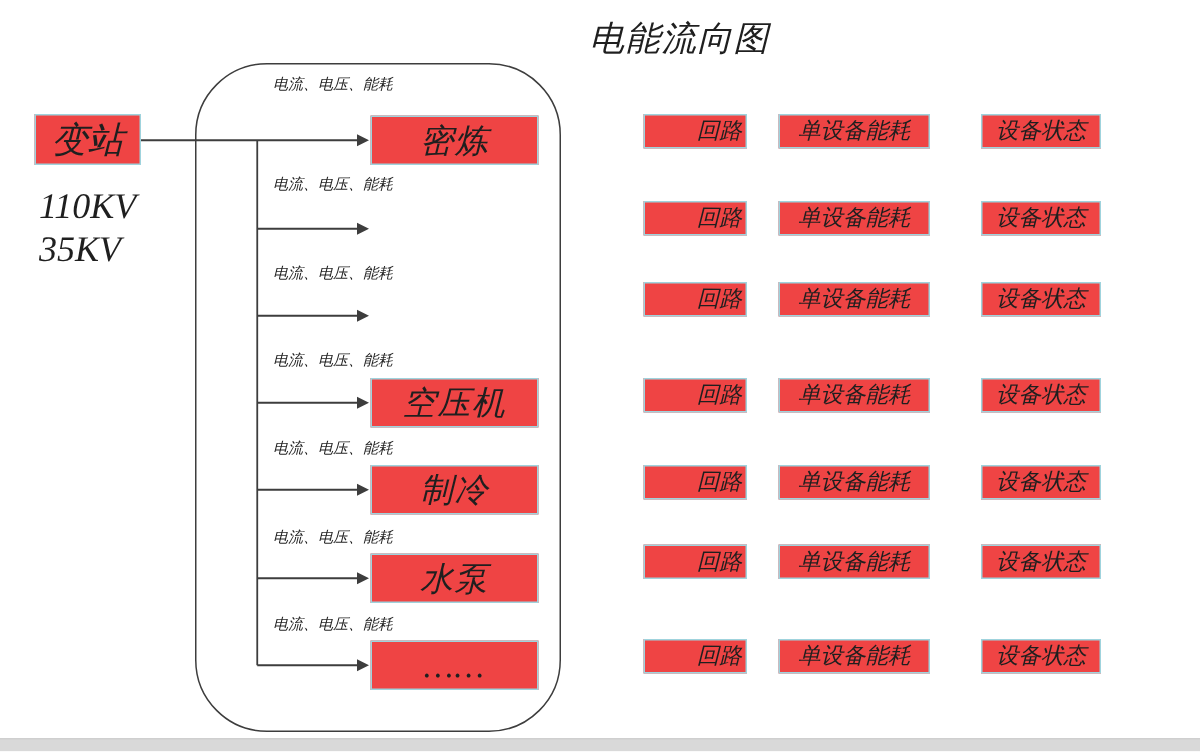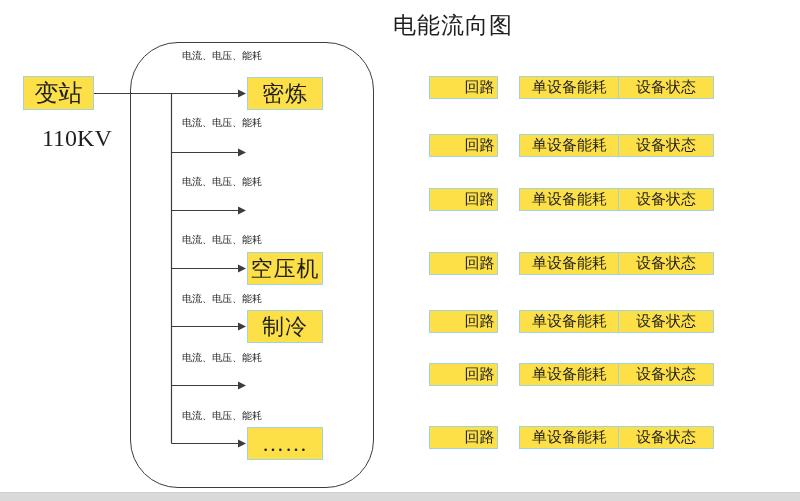--- a/index.html
+++ b/index.html
@@ -4,20 +4,21 @@
 <style>
   html, body { margin: 0; padding: 0; background: #ffffff; }
   .stage {
     position: relative;
     width: 800px;
     height: 501px;
     background: #fff;
     overflow: hidden;
     font-family: "Liberation Serif", "DejaVu Serif", serif;
     color: var(--text, #1f1f1f);
+    font-style: italic;
   }
   .title {
     position: absolute;
     left: 393px; top: 10px;
     margin: 0;
     font-size: 23px;
     font-weight: normal;
     letter-spacing: 1px;
     white-space: nowrap;
   }
@@ -34,58 +35,57 @@
     position: absolute;
     left: 0; top: 0;
     width: 400px; height: 501px;
   }
   .connectors line { stroke: var(--line, #3d3d3d); stroke-width: 1.2; }
   .connectors polygon { fill: var(--line, #3d3d3d); }
 
   .box {
     position: absolute;
     border: 1px solid var(--box-border, #9fd3dd);
-    background: #fde047;
+    background: #ef4444;
     box-sizing: border-box;
     display: flex;
     align-items: center;
     justify-content: center;
     white-space: nowrap;
     text-align: center;
   }
   .source-box {
     left: 23px; top: 76px;
     width: 71px; height: 34px;
     font-size: 24px;
   }
   .voltages {
     position: absolute;
     left: 26px; top: 124px;
     font-size: 24px;
     line-height: 29px;
     white-space: nowrap;
-    margin-left: 16px;
   }
   .meta {
     position: absolute;
     left: 182px;
     font-size: 10px;
     white-space: nowrap;
     color: var(--text, #1f1f1f);
   }
   .node {
     left: 247px;
-    width: 76px; height: 33px;
+    width: 112px; height: 33px;
     font-size: 22px;
     letter-spacing: 1px;
   }
   .btn { height: 23px; font-size: 15px; cursor: default; }
   .btn.circuit { left: 429px; width: 69px; padding-left: 32px; }
   .btn.energy  { left: 519px; width: 101px; }
-  .btn.status  { left: 618px; width: 96px; }
+  .btn.status  { left: 654px; width: 80px; }
 
   .bottom-bar {
     position: absolute;
     left: 0; bottom: 0;
     width: 800px; height: 8px;
     background: var(--bottom-bar, #d9d9d9);
     border-top: 1px solid #cfcfcf;
   }
 </style>
 </head>
@@ -93,20 +93,21 @@
 
 <div class="stage">
 
   <h1 class="title">电能流向图</h1>
 
   <div class="box source-box">
       <span>变站</span>
     </div>
   <div class="voltages">
     <div>110KV</div>
+    <div>35KV</div>
   </div>
 
   <div class="group-outline"></div>
 
   <svg class="connectors" viewBox="0 0 400 501">
     <line x1="94" y1="93.5" x2="239" y2="93.5"></line>
     <line x1="171.5" y1="93.5" x2="171.5" y2="443.5"></line>
     <line x1="171.5" y1="152.5" x2="239" y2="152.5"></line>
     <line x1="171.5" y1="210.5" x2="239" y2="210.5"></line>
     <line x1="171.5" y1="268.5" x2="239" y2="268.5"></line>
@@ -132,20 +133,23 @@
 
   <div class="box node" style="top:77px">
       <span>密炼</span>
     </div>
   <div class="box node" style="top:310px">
       <span>制冷</span>
     </div>
   <div class="box node" style="top:252px">
       <span>空压机</span>
     </div>
+  <div class="box node" style="top:369px">
+      <span>水泵</span>
+    </div>
   <div class="box node" style="top:427px">
       <span>……</span>
     </div>
 
   <div class="box btn circuit" style="top:76px">
       <span>回路</span>
     </div>
   <div class="box btn energy" style="top:76px">
       <span>单设备能耗</span>
     </div>

